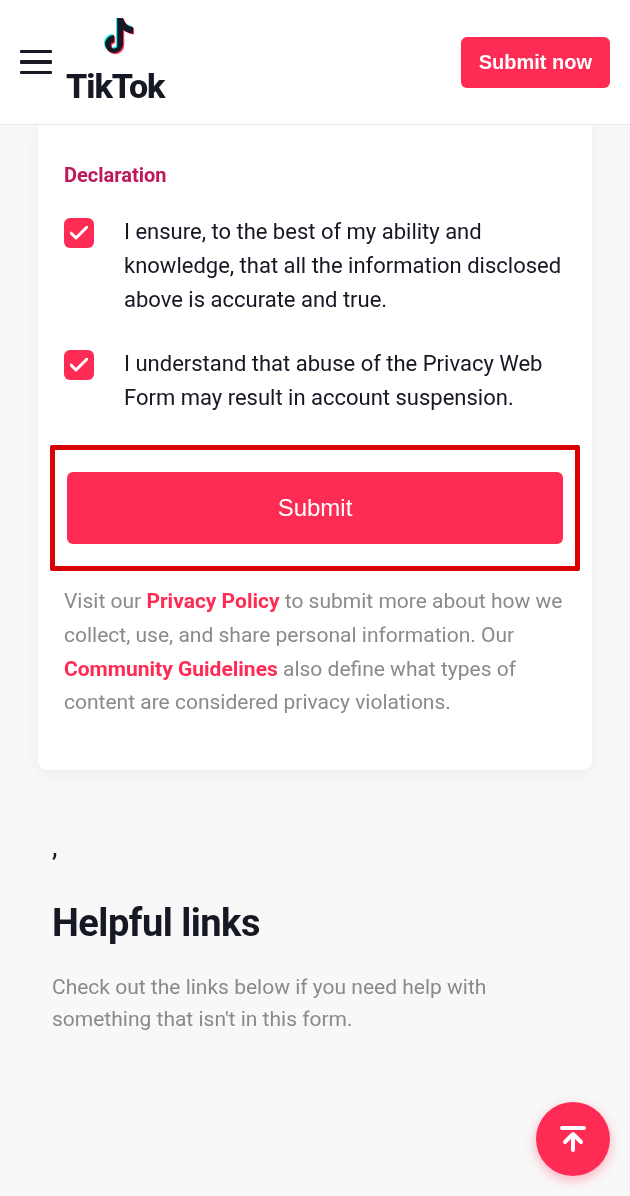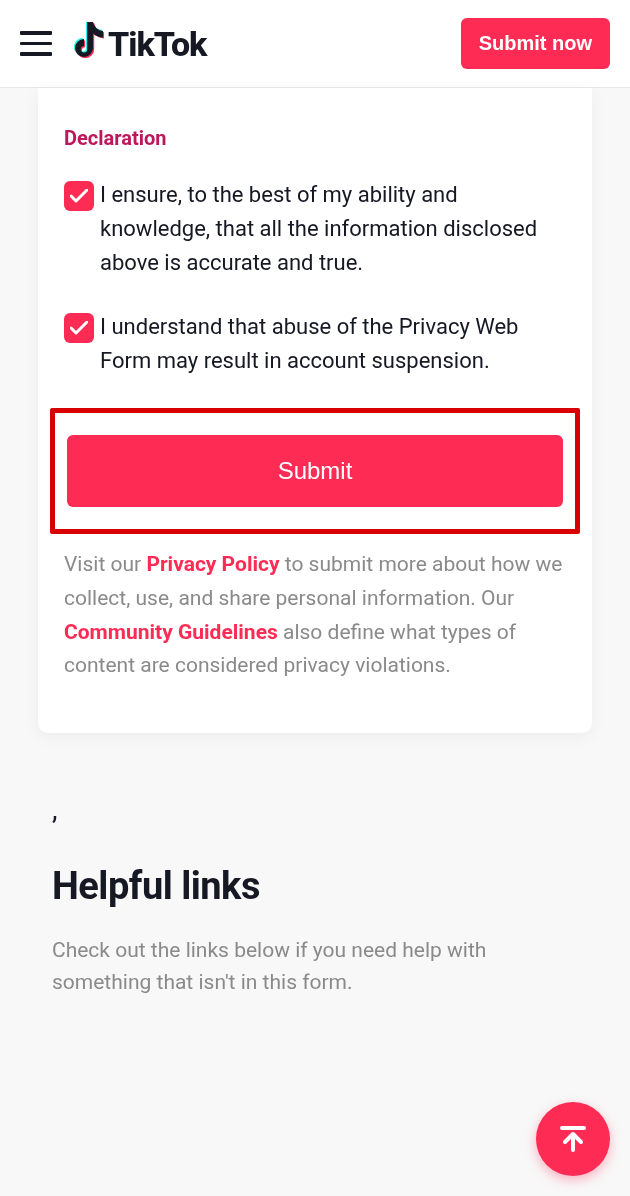--- a/index.html
+++ b/index.html
@@ -32,20 +32,21 @@
       display: block;
       width: 32px;
       height: 3.5px;
       background: #161823;
       border-radius: 1px;
     }
     .logo {
       display: flex;
       align-items: center;
       gap: 4px;
+      flex-direction: column;
     }
     .logo svg { display: block; }
     .logo-text {
       font-size: 34px;
       font-weight: 800;
       color: #161823;
       letter-spacing: -1px;
     }
     .watch-btn {
       background: #fe2c55;
@@ -73,21 +74,21 @@
     .section-desc {
       font-size: 22px;
       line-height: 1.55;
       color: #161823;
       margin-bottom: 36px;
     }
     .required { color: #fe2c55; }
     .checkbox-row {
       display: flex;
       align-items: flex-start;
-      gap: 6px;
+      gap: 30px;
       margin-bottom: 30px;
     }
     .checkbox {
       flex-shrink: 0;
       width: 30px;
       height: 30px;
       background: #fe2c55;
       border-radius: 6px;
       display: flex;
       align-items: center;

